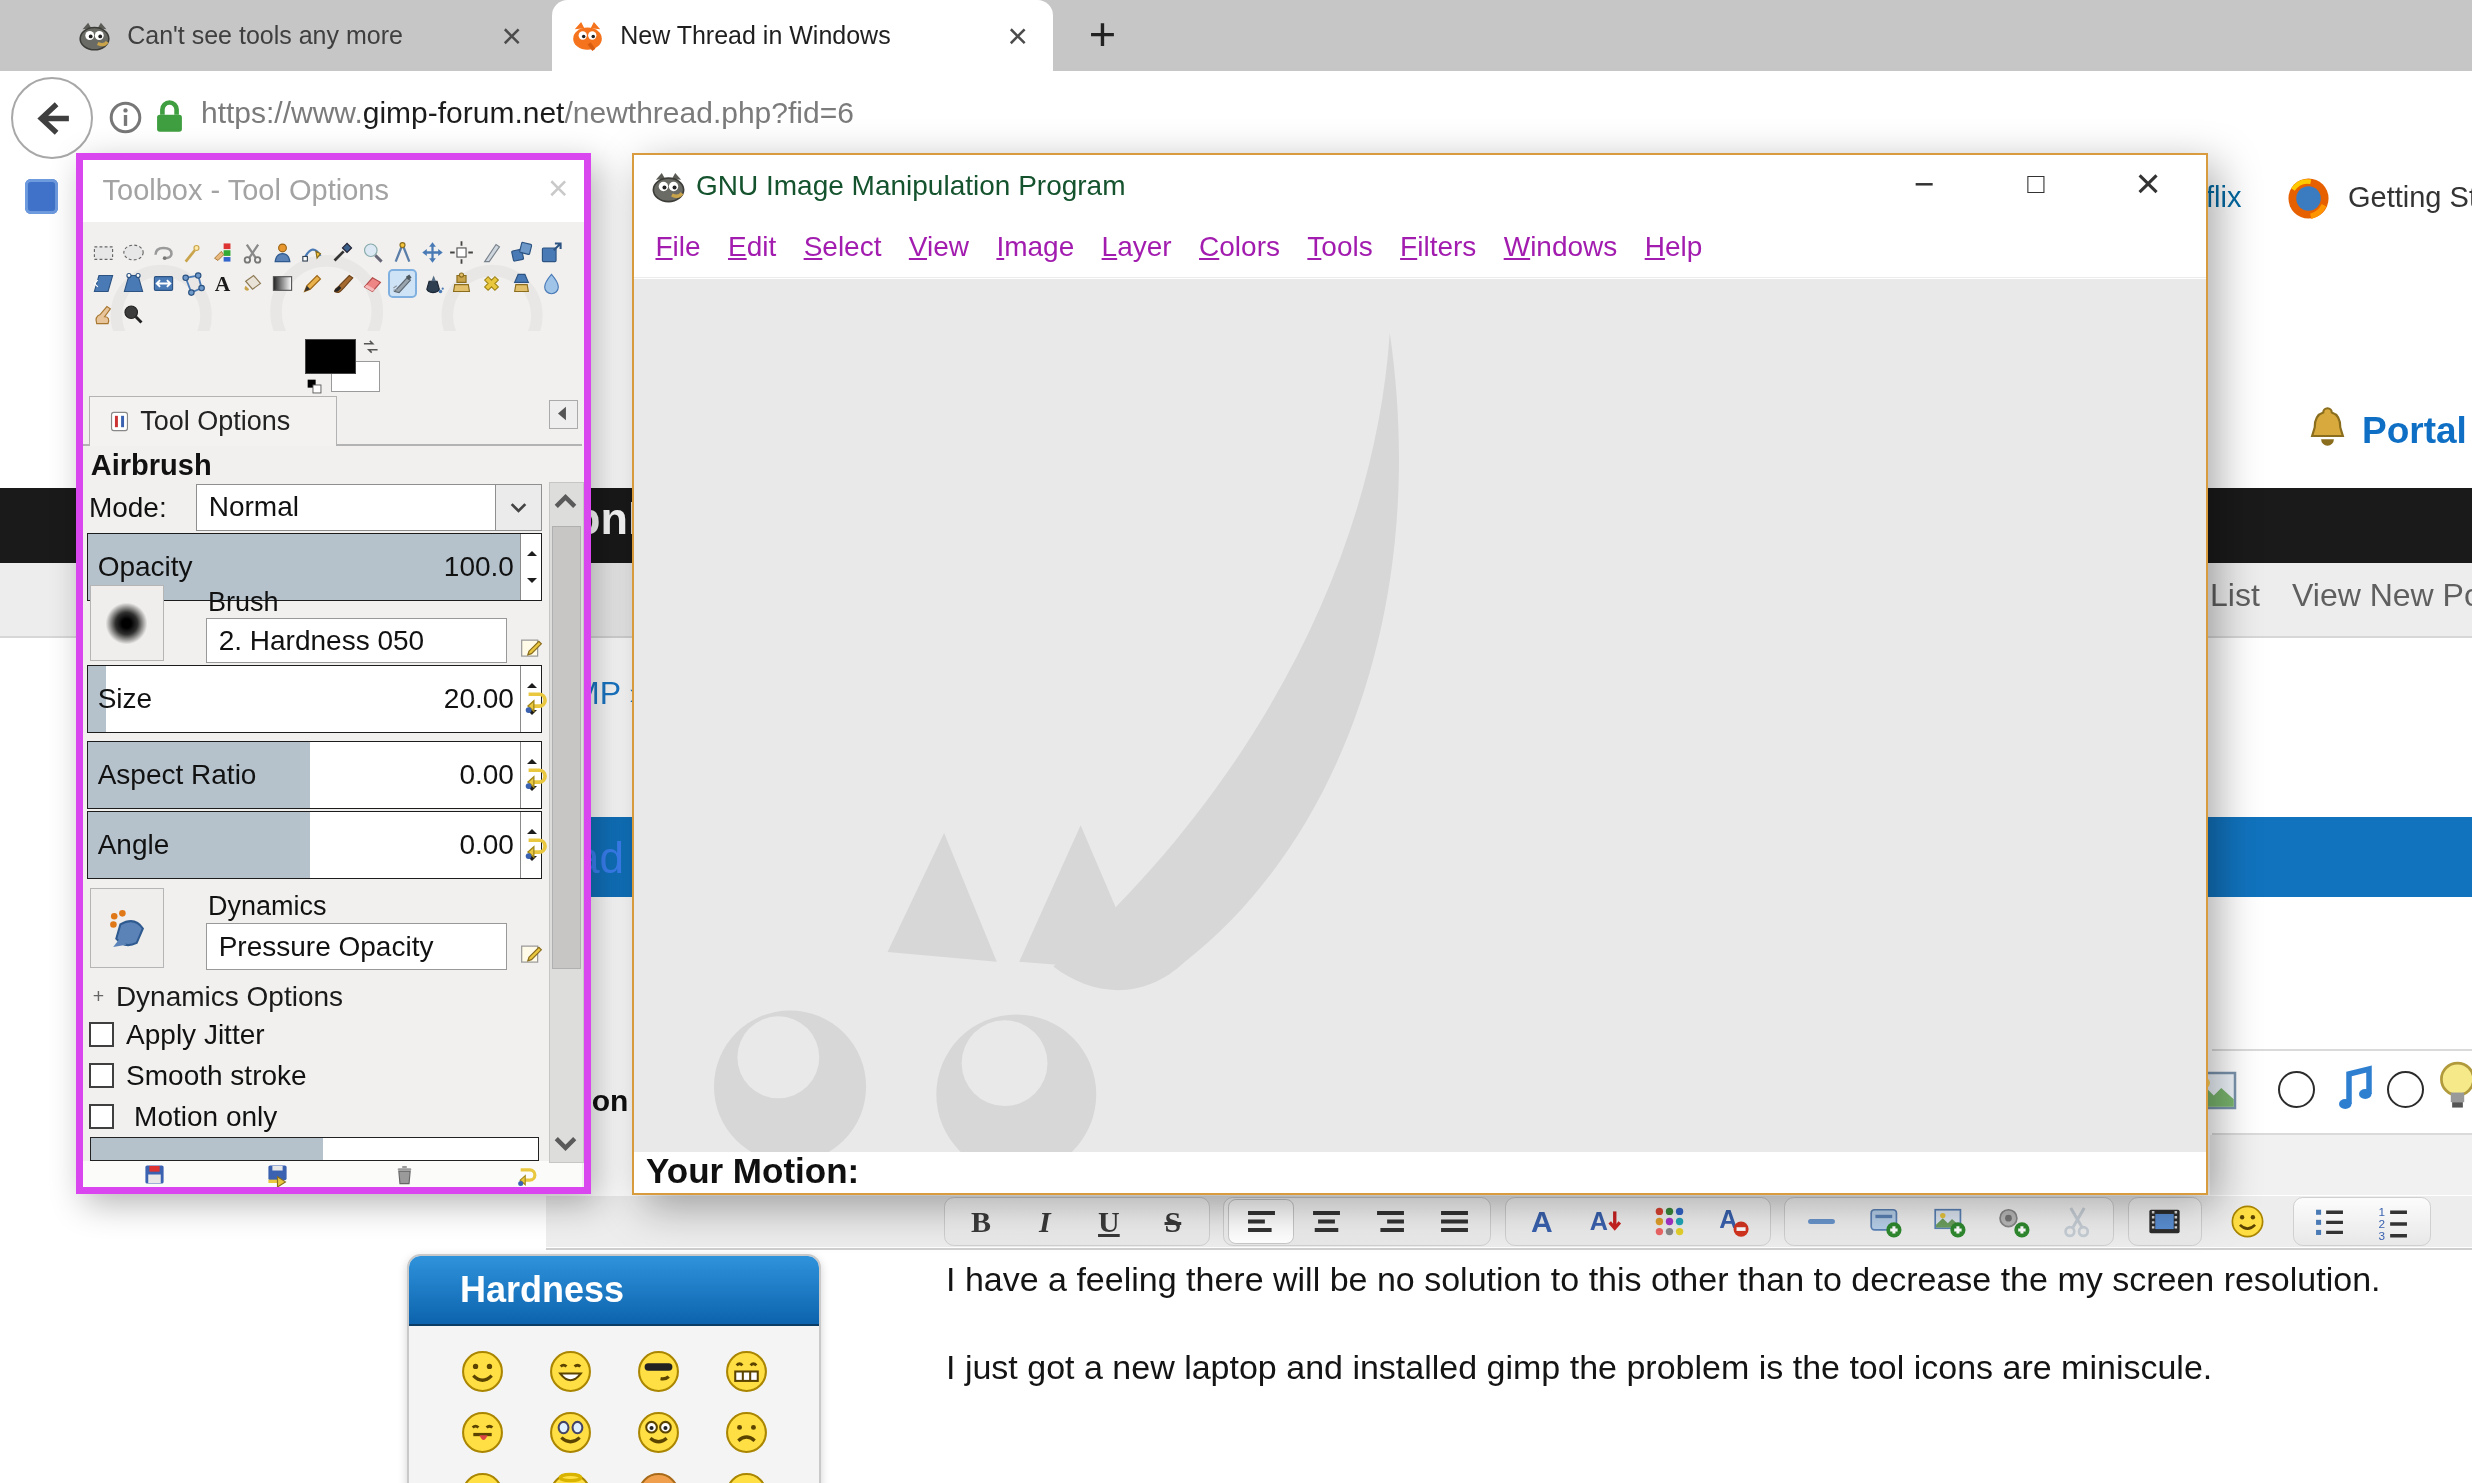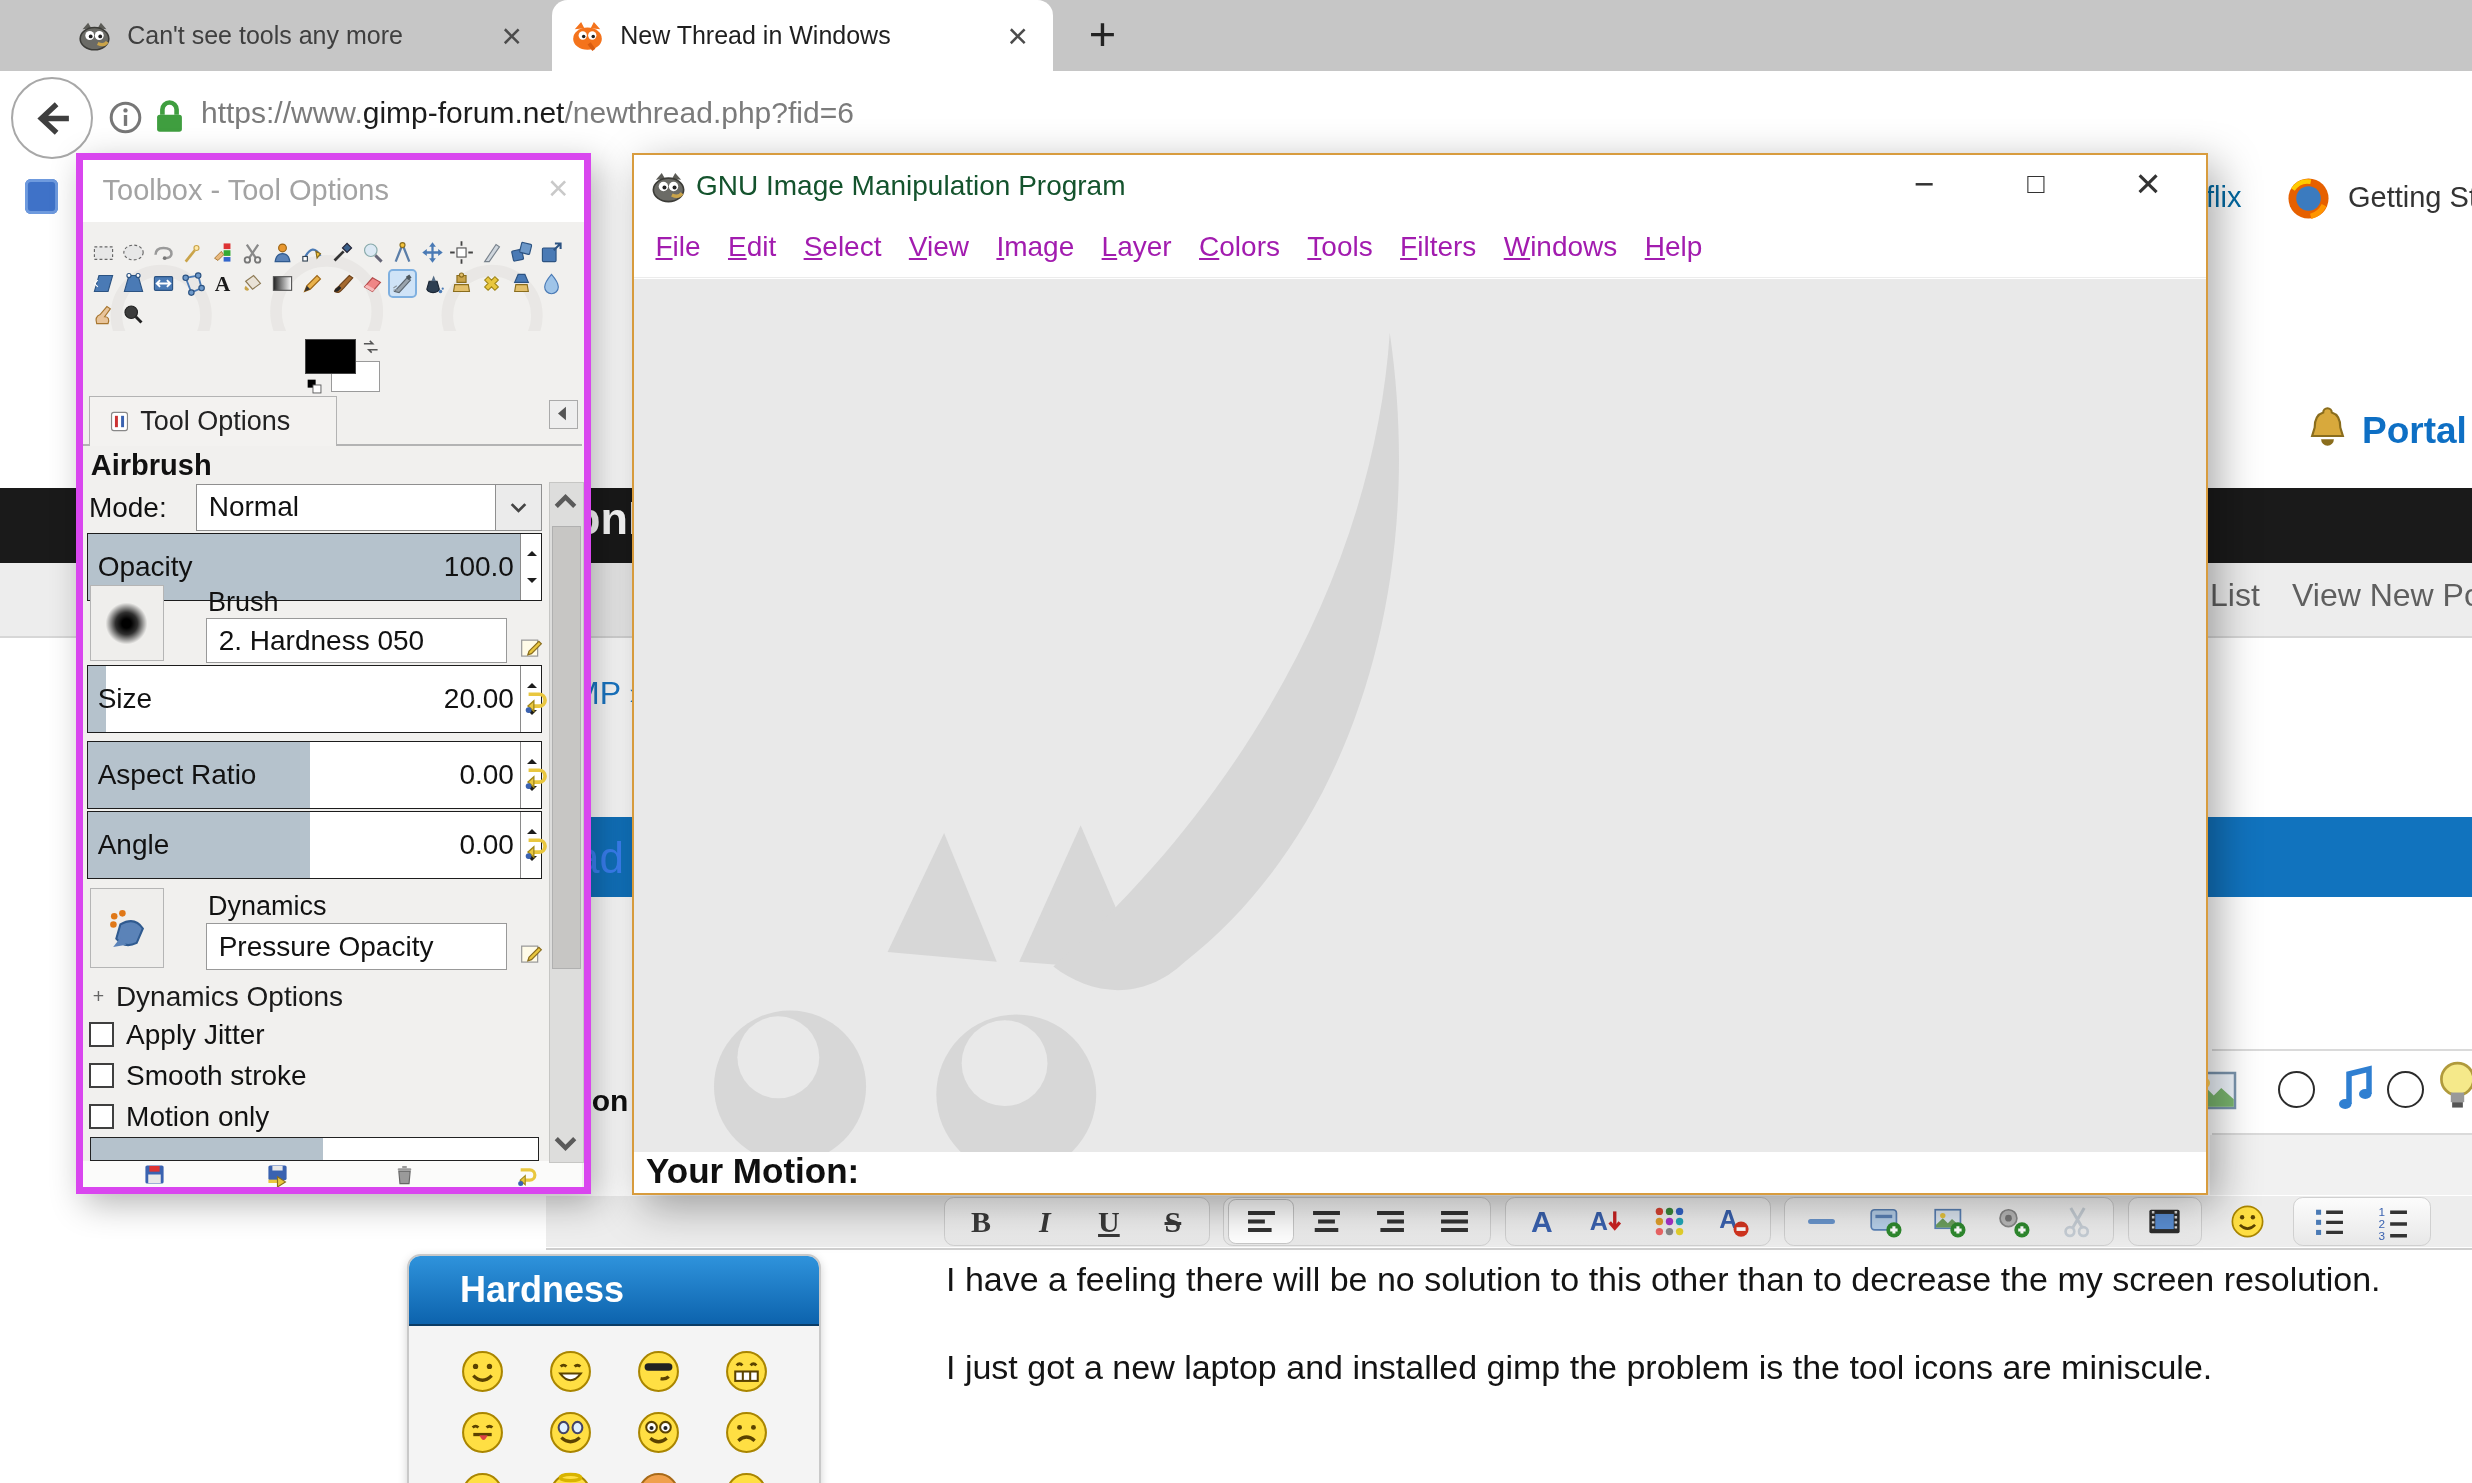--- a/index.html
+++ b/index.html
@@ -937,21 +937,21 @@
 
   <div id="tb-checks">
       <div class="check-row" style="top: 858px;">
         <span class="cbox"></span>
         <span class="cl">Apply Jitter</span>
       </div>
       <div class="check-row" style="top: 899px;">
         <span class="cbox"></span>
         <span class="cl">Smooth stroke</span>
       </div>
-      <div class="check-row" style="top: 940px;">
+      <div class="check-row" style="top: 940px; gap: 8px;">
         <span class="cbox"></span>
         <span class="cl">Motion only</span>
       </div>
     </div>
 
   <div id="sl-bottom">
       <div class="fill" style="width: 52%;"></div>
     </div>
   <div id="tb-footer">
     <span id="f-save" class="fbtn">

